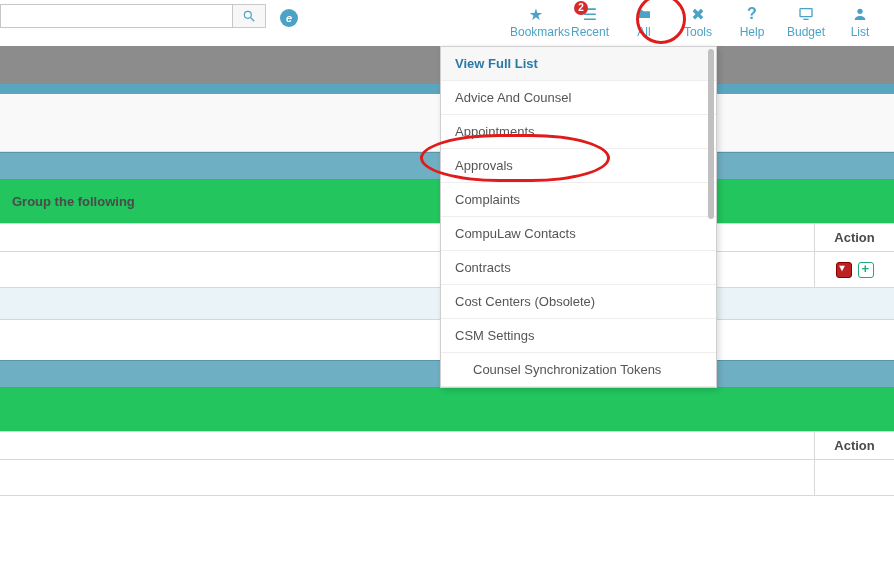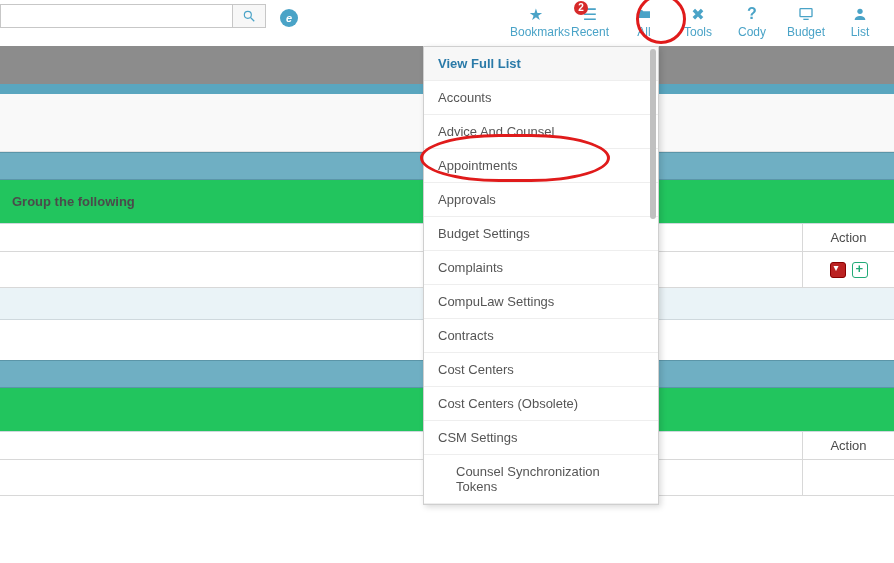--- a/index.html
+++ b/index.html
@@ -115,26 +115,26 @@
     font-size: 13px;
   }
   .row-head {
     height: 28px;
     background: #fff;
     border-bottom: 1px solid #d8d8d8;
     display: flex;
   }
   .row-head .action-cell, .row .action-cell {
     margin-left: auto;
-    width: 92px;
+    width: 80px;
     border-left: 1px solid #d8d8d8;
     display: flex;
     align-items: center;
     justify-content: center;
-    font-weight: 400;
+    font-weight: 700;
     color: #4b4b4b;
     font-size: 13px;
   }
   .row {
     height: 36px;
     background: #fff;
     border-bottom: 1px solid #d8d8d8;
     display: flex;
   }
   .row .action-cell { gap: 6px; }
@@ -152,22 +152,22 @@
   }
   .badge-red { background: #b22; border: 1px solid #800; position: relative;}
   .badge-red::after{content:"▾"; color:#fff; position:absolute; left:3px; top:-1px; font-size:10px;}
   .badge-green { background: #fff; border: 1px solid #2a7; position: relative;}
   .badge-green::after{content:"+"; color:#2a7; position:absolute; left:3px; top:-2px; font-size:13px; font-weight:bold;}
 
   
   .dropdown {
     position: absolute;
     top: 46px;
-    left: 423px;
-    width: 236px;
+    left: 440px;
+    width: 277px;
     background: #15803d;
     border: 1px solid #cfcfcf;
     box-shadow: 2px 2px 6px rgba(0,0,0,0.15);
     z-index: 50;
   }
   .dropdown .dd-item {
     padding: 9px 14px;
     font-size: 13px;
     color: #555;
     border-bottom: 1px solid #eee;
@@ -235,21 +235,21 @@
       <div class="nlabel">All</div>
     </div>
     <div class="nav-item">
       <div class="nicon">✖</div>
       <div class="nlabel">Tools</div>
     </div>
     <div class="nav-item">
       <div class="nicon">
           <b>?</b>
         </div>
-      <div class="nlabel">Cody</div>
+      <div class="nlabel">Help</div>
     </div>
     <div class="nav-item">
       <div class="nicon">
         <svg class="icon" viewBox="0 0 24 24">
             <rect x="3" y="4" width="18" height="12" rx="1" fill="none" stroke="#4aa3c7" stroke-width="2"></rect>
             <line x1="8" y1="20" x2="16" y2="20" stroke="#4aa3c7" stroke-width="2"></line>
           </svg>
       </div>
       <div class="nlabel">Budget</div>
     </div>
@@ -289,29 +289,26 @@
 <div class="section-sub"></div>
 <div class="row-head">
   <div class="action-cell">Action</div>
 </div>
 <div class="row">
   <div class="action-cell"></div>
 </div>
 
 <div class="dropdown">
   <div class="dd-item header">View Full List</div>
-  <div class="dd-item">Accounts</div>
   <div class="dd-item">Advice And Counsel</div>
   <div class="dd-item">Appointments</div>
   <div class="dd-item">Approvals</div>
-  <div class="dd-item">Budget Settings</div>
   <div class="dd-item">Complaints</div>
-  <div class="dd-item">CompuLaw Settings</div>
+  <div class="dd-item">CompuLaw Contacts</div>
   <div class="dd-item">Contracts</div>
-  <div class="dd-item">Cost Centers</div>
   <div class="dd-item">Cost Centers (Obsolete)</div>
   <div class="dd-item">CSM Settings</div>
   <div class="dd-item indent">Counsel Synchronization Tokens</div>
   <div class="scrollbar"></div>
 </div>
 
 <div class="circle c1"></div>
 <div class="circle c2"></div>
 
 </body></html>

